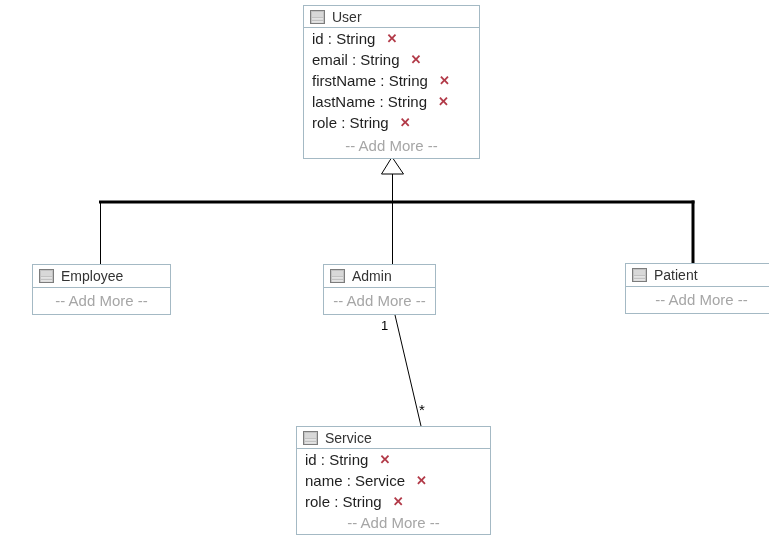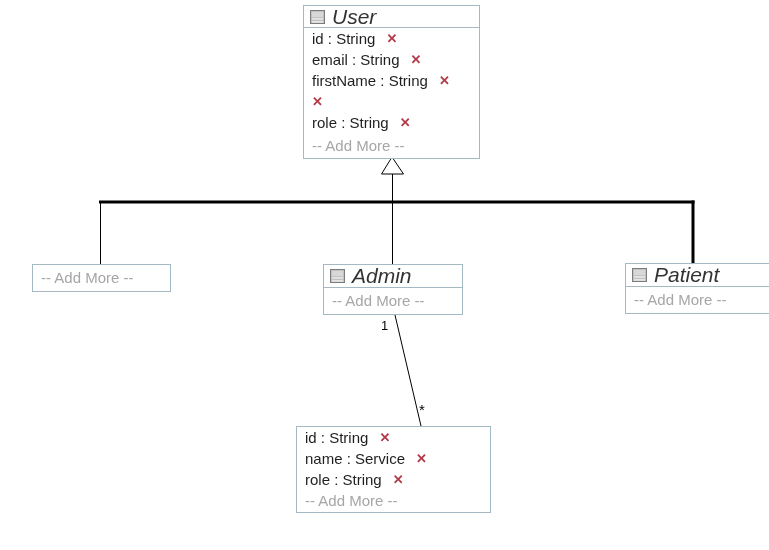--- a/index.html
+++ b/index.html
@@ -12,34 +12,34 @@
   }
   *{box-sizing:border-box;margin:0;padding:0;}
   html,body{background:#ffffff;}
   body{font-family:"Liberation Sans", sans-serif;}
   .canvas{position:relative;width:769px;height:550px;background:#ffffff;overflow:hidden;}
   .edges{position:absolute;left:0;top:0;width:769px;height:550px;}
   .edges line{stroke:var(--edge);}
   .edges polygon{fill:#ffffff;stroke:var(--edge);stroke-width:1;}
   .cls{position:absolute;background:#ffffff;border:1px solid var(--border);}
   .hdr{display:flex;align-items:center;gap:7px;height:22px;padding:0 6px;border-bottom:1px solid var(--border);
-       font-size:21px;color:var(--title);white-space:nowrap;font-style:italic;}
+       font-size:14px;color:var(--title);white-space:nowrap;}
   .hdr .icon{display:inline-flex;flex:0 0 auto;}
   .row{display:flex;align-items:center;gap:11px;height:21px;padding:0 8px;font-size:15px;color:var(--attr);white-space:nowrap;}
   .del{color:var(--delete);font-size:13px;font-weight:bold;line-height:1;cursor:pointer;}
-  .add{height:21px;line-height:21px;padding:0 8px;font-size:15px;color:var(--addmore);white-space:nowrap;cursor:pointer;}
+  .add{height:21px;line-height:21px;padding:0 8px;font-size:15px;color:var(--addmore);white-space:nowrap;cursor:pointer;text-align:center;}
   .cls.small .hdr{height:23px;}
   .cls.small .add{height:26px;line-height:26px;}
   .mult{position:absolute;font-size:13px;color:#000000;}
   #mult-one{left:381px;top:318px;}
   #mult-many{left:419px;top:401px;font-size:15px;}
   
   #cls-user{left:303px;top:5px;width:177px;}
   #cls-employee{left:32px;top:264px;width:139px;}
-  #cls-admin{left:323px;top:264px;width:140px;}
+  #cls-admin{left:323px;top:264px;width:113px;}
   #cls-patient{left:625px;top:263px;width:153px;}
   #cls-service{left:296px;top:426px;width:195px;}
   #cls-user .add{height:25px;line-height:25px;}
   #cls-service .add{height:22px;line-height:22px;}
 </style>
 </head>
 <body>
 
 <div class="canvas">
 
@@ -75,30 +75,42 @@
     </div>
     <div class="row">
       <span>email : String</span>
       <span class="del">✕</span>
     </div>
     <div class="row">
       <span>firstName : String</span>
       <span class="del">✕</span>
     </div>
     <div class="row">
+      <span>lastName : String</span>
       <span class="del">✕</span>
     </div>
     <div class="row">
       <span>role : String</span>
       <span class="del">✕</span>
     </div>
     <div class="add">-- Add More --</div>
   </div>
 
   <div class="cls small" id="cls-employee">
+    <div class="hdr">
+      <span class="icon">
+        <svg width="15" height="14" viewBox="0 0 15 14">
+          <rect x="0.5" y="0.5" width="14" height="13" fill="#c2c2c2" stroke="#7c7c7c"></rect>
+          <rect x="2" y="2" width="11" height="5" fill="#d8d8d8"></rect>
+          <rect x="2" y="8" width="11" height="1.8" fill="#e4e4e4"></rect>
+          <rect x="2" y="11" width="11" height="1.8" fill="#e4e4e4"></rect>
+        </svg>
+      </span>
+      <span>Employee</span>
+    </div>
     <div class="add">-- Add More --</div>
   </div>
 
   <div class="cls small" id="cls-admin">
     <div class="hdr">
       <span class="icon">
         <svg width="15" height="14" viewBox="0 0 15 14">
           <rect x="0.5" y="0.5" width="14" height="13" fill="#c2c2c2" stroke="#7c7c7c"></rect>
           <rect x="2" y="2" width="11" height="5" fill="#d8d8d8"></rect>
           <rect x="2" y="8" width="11" height="1.8" fill="#e4e4e4"></rect>
@@ -119,20 +131,31 @@
           <rect x="2" y="8" width="11" height="1.8" fill="#e4e4e4"></rect>
           <rect x="2" y="11" width="11" height="1.8" fill="#e4e4e4"></rect>
         </svg>
       </span>
       <span>Patient</span>
     </div>
     <div class="add">-- Add More --</div>
   </div>
 
   <div class="cls" id="cls-service">
+    <div class="hdr">
+      <span class="icon">
+        <svg width="15" height="14" viewBox="0 0 15 14">
+          <rect x="0.5" y="0.5" width="14" height="13" fill="#c2c2c2" stroke="#7c7c7c"></rect>
+          <rect x="2" y="2" width="11" height="5" fill="#d8d8d8"></rect>
+          <rect x="2" y="8" width="11" height="1.8" fill="#e4e4e4"></rect>
+          <rect x="2" y="11" width="11" height="1.8" fill="#e4e4e4"></rect>
+        </svg>
+      </span>
+      <span>Service</span>
+    </div>
     <div class="row">
       <span>id : String</span>
       <span class="del">✕</span>
     </div>
     <div class="row">
       <span>name : Service</span>
       <span class="del">✕</span>
     </div>
     <div class="row">
       <span>role : String</span>

